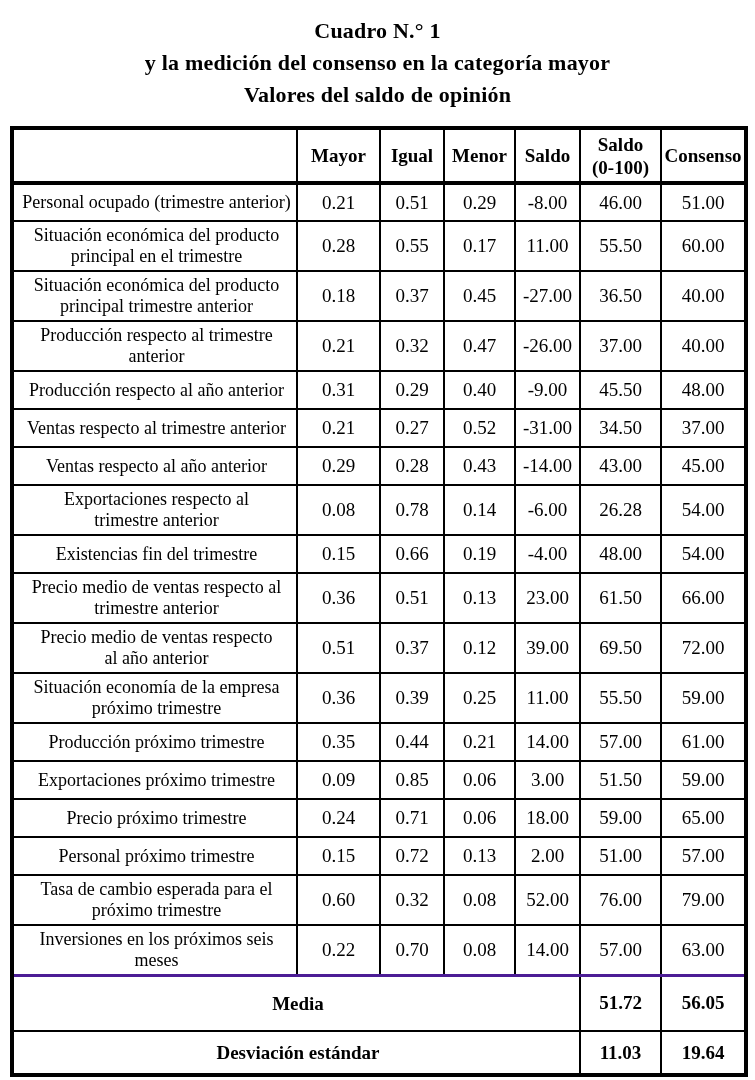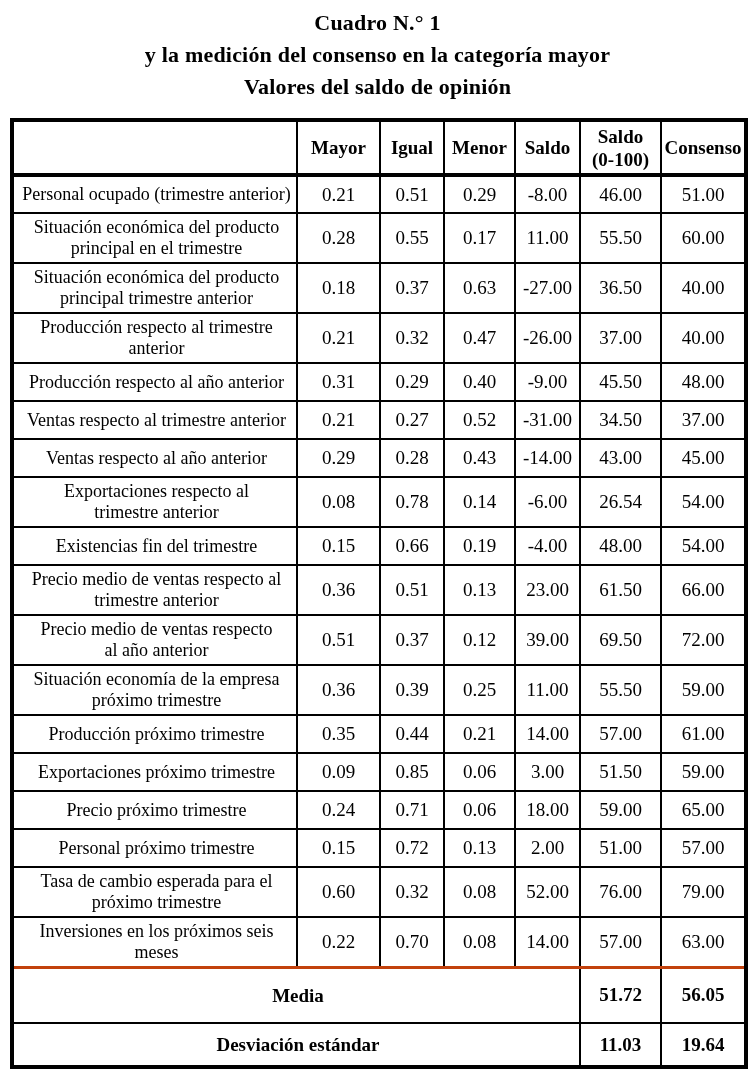--- a/index.html
+++ b/index.html
@@ -11,21 +11,21 @@
     overflow: hidden;
     font-family: "Liberation Serif", "DejaVu Serif", serif;
     color: #000000;
   }
   .page {
     width: 755px;
     height: 1080px;
     position: relative;
   }
   .title-block {
-    padding-top: 7px;
+    padding-top: 15px;
     text-align: center;
   }
   .title-line {
     font-weight: bold;
     font-size: 22px;
     line-height: 32px;
     letter-spacing: 0.2px;
     white-space: nowrap;
   }
   table.main {
@@ -59,21 +59,21 @@
   td.num {
     text-align: center;
     font-size: 19px;
     padding: 0;
   }
   tr.s { height: 38px; }
   tr.d { height: 50px; }
   tr.sum td { font-weight: bold; }
   tr.sum td.lbl { font-size: 19px; }
   tr.media { height: 56px; }
-  tr.media td { border-top: 3px solid #c2410c; }
+  tr.media td { border-top: 3px solid #4c1d95; }
   tr.stdev { height: 44px; }
 </style>
 </head>
 <body>
 
 <div class="page">
 
   <div class="title-block">
     <div class="title-line">Cuadro N.° 1</div>
     <div class="title-line">y la medición del consenso en la categoría mayor</div>
@@ -120,21 +120,21 @@
         <td class="num">0.17</td>
         <td class="num">11.00</td>
         <td class="num">55.50</td>
         <td class="num">60.00</td>
       </tr>
       <tr class="d">
         <td class="lbl">Situación económica del producto
 principal trimestre anterior</td>
         <td class="num">0.18</td>
         <td class="num">0.37</td>
-        <td class="num">0.63</td>
+        <td class="num">0.45</td>
         <td class="num">-27.00</td>
         <td class="num">36.50</td>
         <td class="num">40.00</td>
       </tr>
       <tr class="d">
         <td class="lbl">Producción respecto al trimestre
 anterior</td>
         <td class="num">0.21</td>
         <td class="num">0.32</td>
         <td class="num">0.47</td>
@@ -169,21 +169,21 @@
         <td class="num">43.00</td>
         <td class="num">45.00</td>
       </tr>
       <tr class="d">
         <td class="lbl">Exportaciones respecto al
 trimestre anterior</td>
         <td class="num">0.08</td>
         <td class="num">0.78</td>
         <td class="num">0.14</td>
         <td class="num">-6.00</td>
-        <td class="num">26.54</td>
+        <td class="num">26.28</td>
         <td class="num">54.00</td>
       </tr>
       <tr class="s">
         <td class="lbl">Existencias fin del trimestre</td>
         <td class="num">0.15</td>
         <td class="num">0.66</td>
         <td class="num">0.19</td>
         <td class="num">-4.00</td>
         <td class="num">48.00</td>
         <td class="num">54.00</td>

